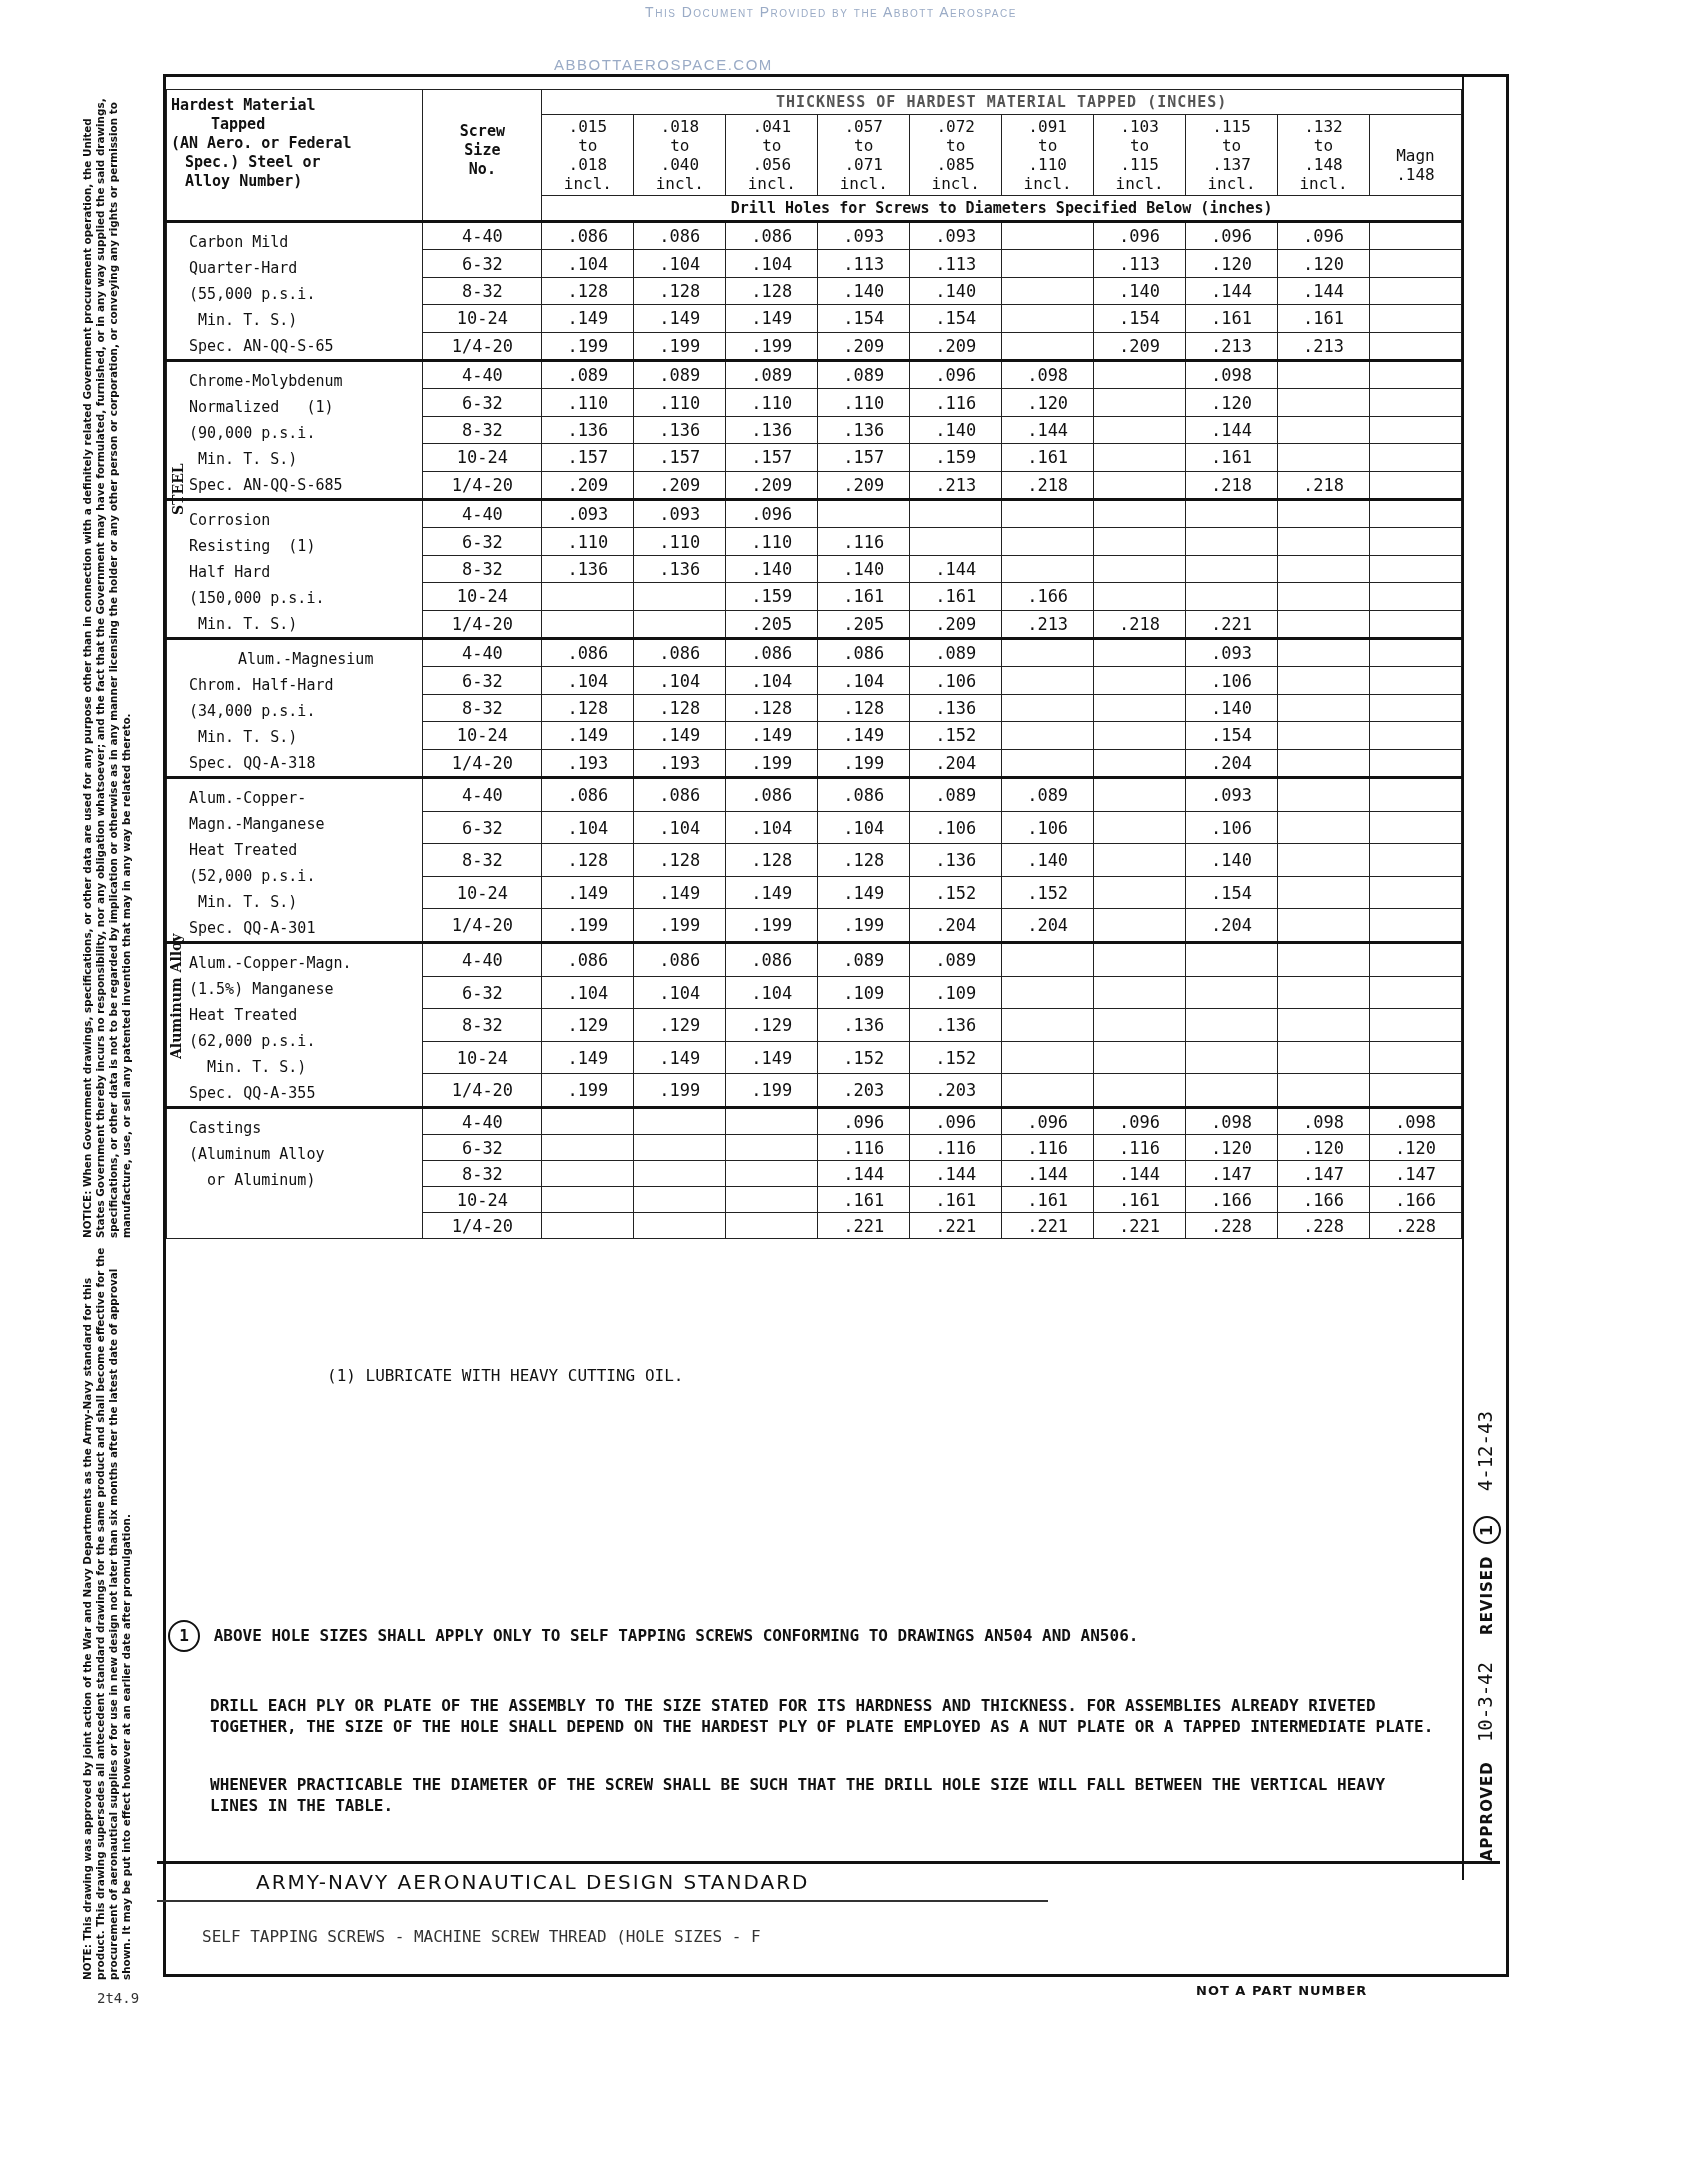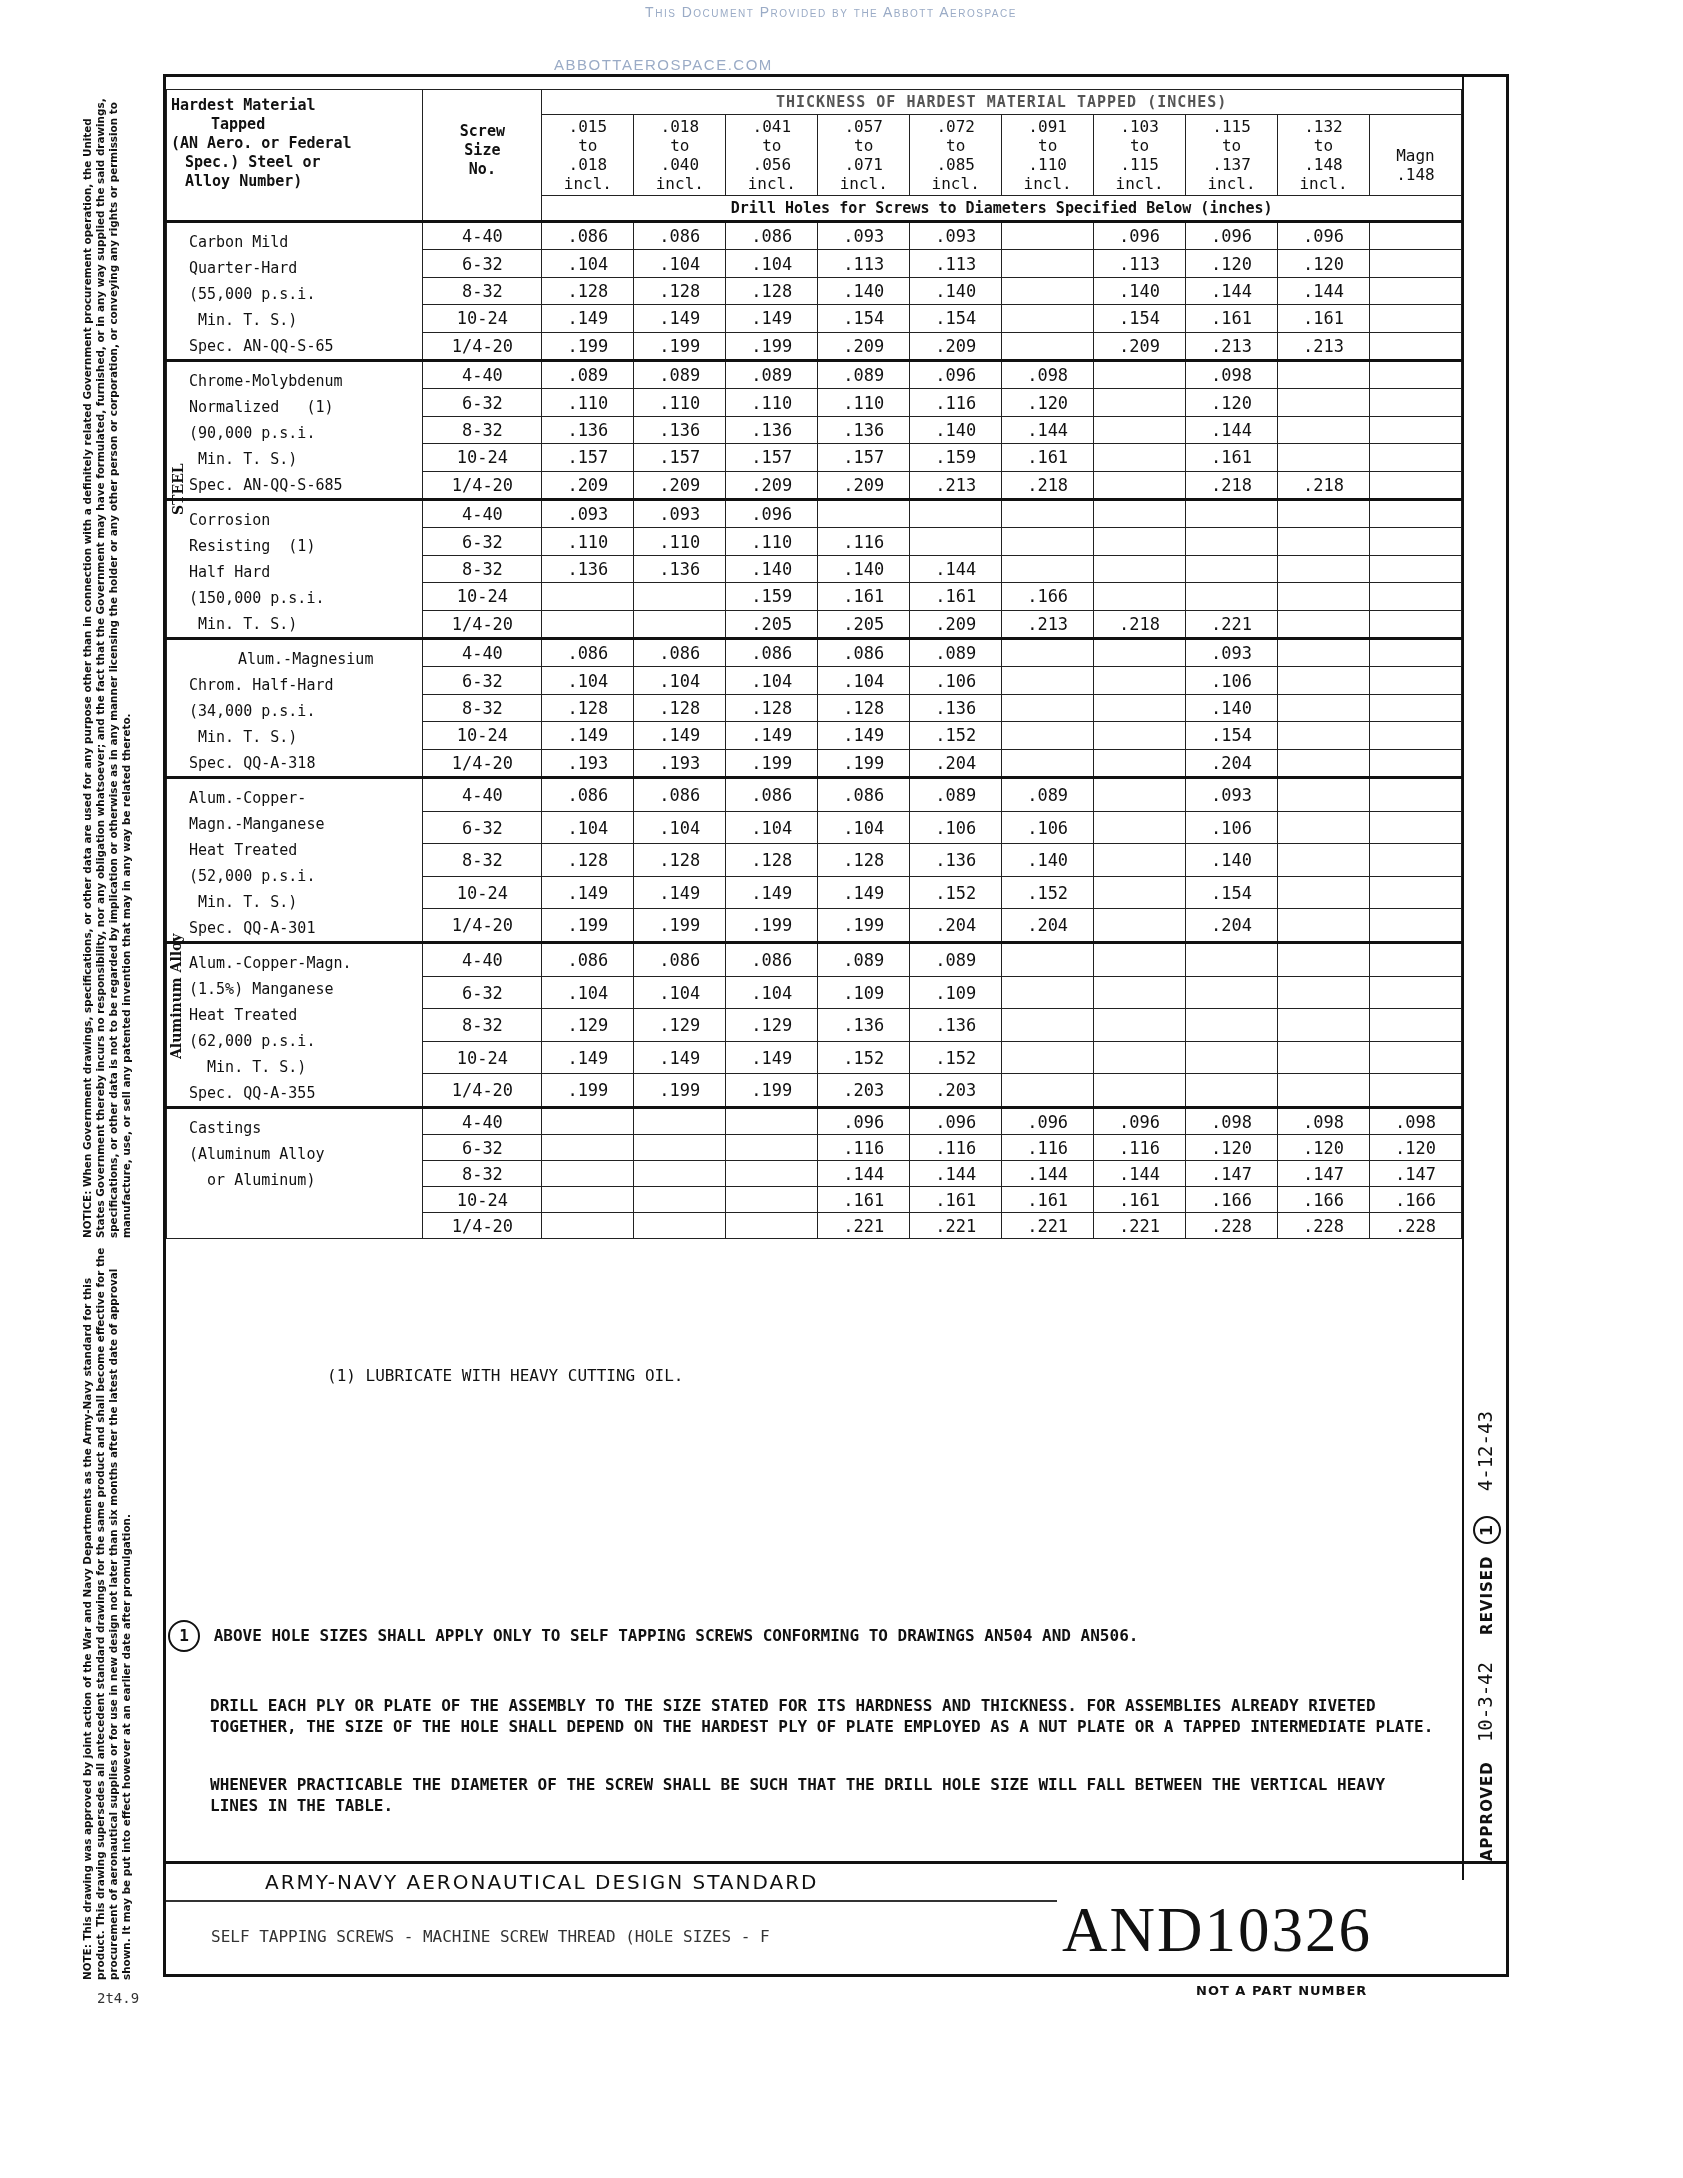--- a/index.html
+++ b/index.html
@@ -39,21 +39,21 @@
 
   
   .fn { position:absolute; left:327px; top:1366px; font-size:16px; font-family:"DejaVu Sans Mono", monospace; }
   .rev-note { position:absolute; left:168px; top:1620px; width:1267px; font-size:16px; line-height:26px; font-family:"DejaVu Sans Mono", monospace; font-weight:bold; }
   .rev-note .circle { display:inline-block; width:28px; height:28px; border:2px solid #111; border-radius:50%; text-align:center; line-height:28px; margin-right:4px; }
   .para { position:absolute; left:210px; width:1228px; font-size:16px; line-height:21px; font-family:"DejaVu Sans Mono", monospace; font-weight:bold; }
   .para.p1 { top:1695px; }
   .para.p2 { top:1774px; }
 
   
-  .tb { position:absolute; left:166px; top:1861px; width:1343px; height:114px; border-top:3px solid #111; }
+  .tb { position:absolute; left:157px; top:1861px; width:1343px; height:114px; border-top:3px solid #111; }
   .tb-line { position:absolute; left:0; top:36px; width:891px; border-top:2px solid #333; }
   .tb-org { position:absolute; left:99px; top:6px; font-family:"DejaVu Sans", sans-serif; font-size:20px; letter-spacing:2px; }
   .tb-title { position:absolute; left:45px; top:63px; font-family:"DejaVu Sans Mono", monospace; font-size:16px; color:#333; }
   .tb-num { position:absolute; left:896px; top:30px; font-family:"Liberation Serif", serif; font-size:63px; letter-spacing:2px; }
   .not-pn { position:absolute; left:1196px; top:1983px; font-family:"DejaVu Sans", sans-serif; font-size:13px; font-weight:bold; letter-spacing:1px; }
 
   
   .approval { position:absolute; left:1473px; top:1861px; width:614px; transform:rotate(-90deg); transform-origin:left top; font-family:"DejaVu Sans", sans-serif; white-space:nowrap; }
   .approval .lbl { font-weight:bold; font-size:15px; letter-spacing:1px; }
   .approval .date { font-size:19px; margin:0 22px 0 14px; font-family:"DejaVu Sans Mono", monospace; }
@@ -674,21 +674,20 @@
   <span class="circle">1</span>
   <span>ABOVE HOLE SIZES SHALL APPLY ONLY TO SELF TAPPING SCREWS CONFORMING TO DRAWINGS AN504 AND AN506.</span>
 </div>
 <div class="para p1">DRILL EACH PLY OR PLATE OF THE ASSEMBLY TO THE SIZE STATED FOR ITS HARDNESS AND THICKNESS. FOR ASSEMBLIES ALREADY RIVETED TOGETHER, THE SIZE OF THE HOLE SHALL DEPEND ON THE HARDEST PLY OF PLATE EMPLOYED AS A NUT PLATE OR A TAPPED INTERMEDIATE PLATE.</div>
 <div class="para p2">WHENEVER PRACTICABLE THE DIAMETER OF THE SCREW SHALL BE SUCH THAT THE DRILL HOLE SIZE WILL FALL BETWEEN THE VERTICAL HEAVY LINES IN THE TABLE.</div>
 
 <div class="tb">
   <div class="tb-org">ARMY-NAVY AERONAUTICAL DESIGN STANDARD</div>
   <div class="tb-line"></div>
   <div class="tb-title">SELF TAPPING SCREWS - MACHINE SCREW THREAD  (HOLE SIZES - F</div>
-  <div class="tb-num">AND10326</div>
 </div>
 <div class="not-pn">NOT A PART NUMBER</div>
 
 <div class="approval">
   <span class="lbl">APPROVED</span>
   <span class="date">10-3-42</span>
   <span class="lbl">REVISED</span>
   <span class="circ">1</span>
   <span class="date">4-12-43</span>
 </div>

